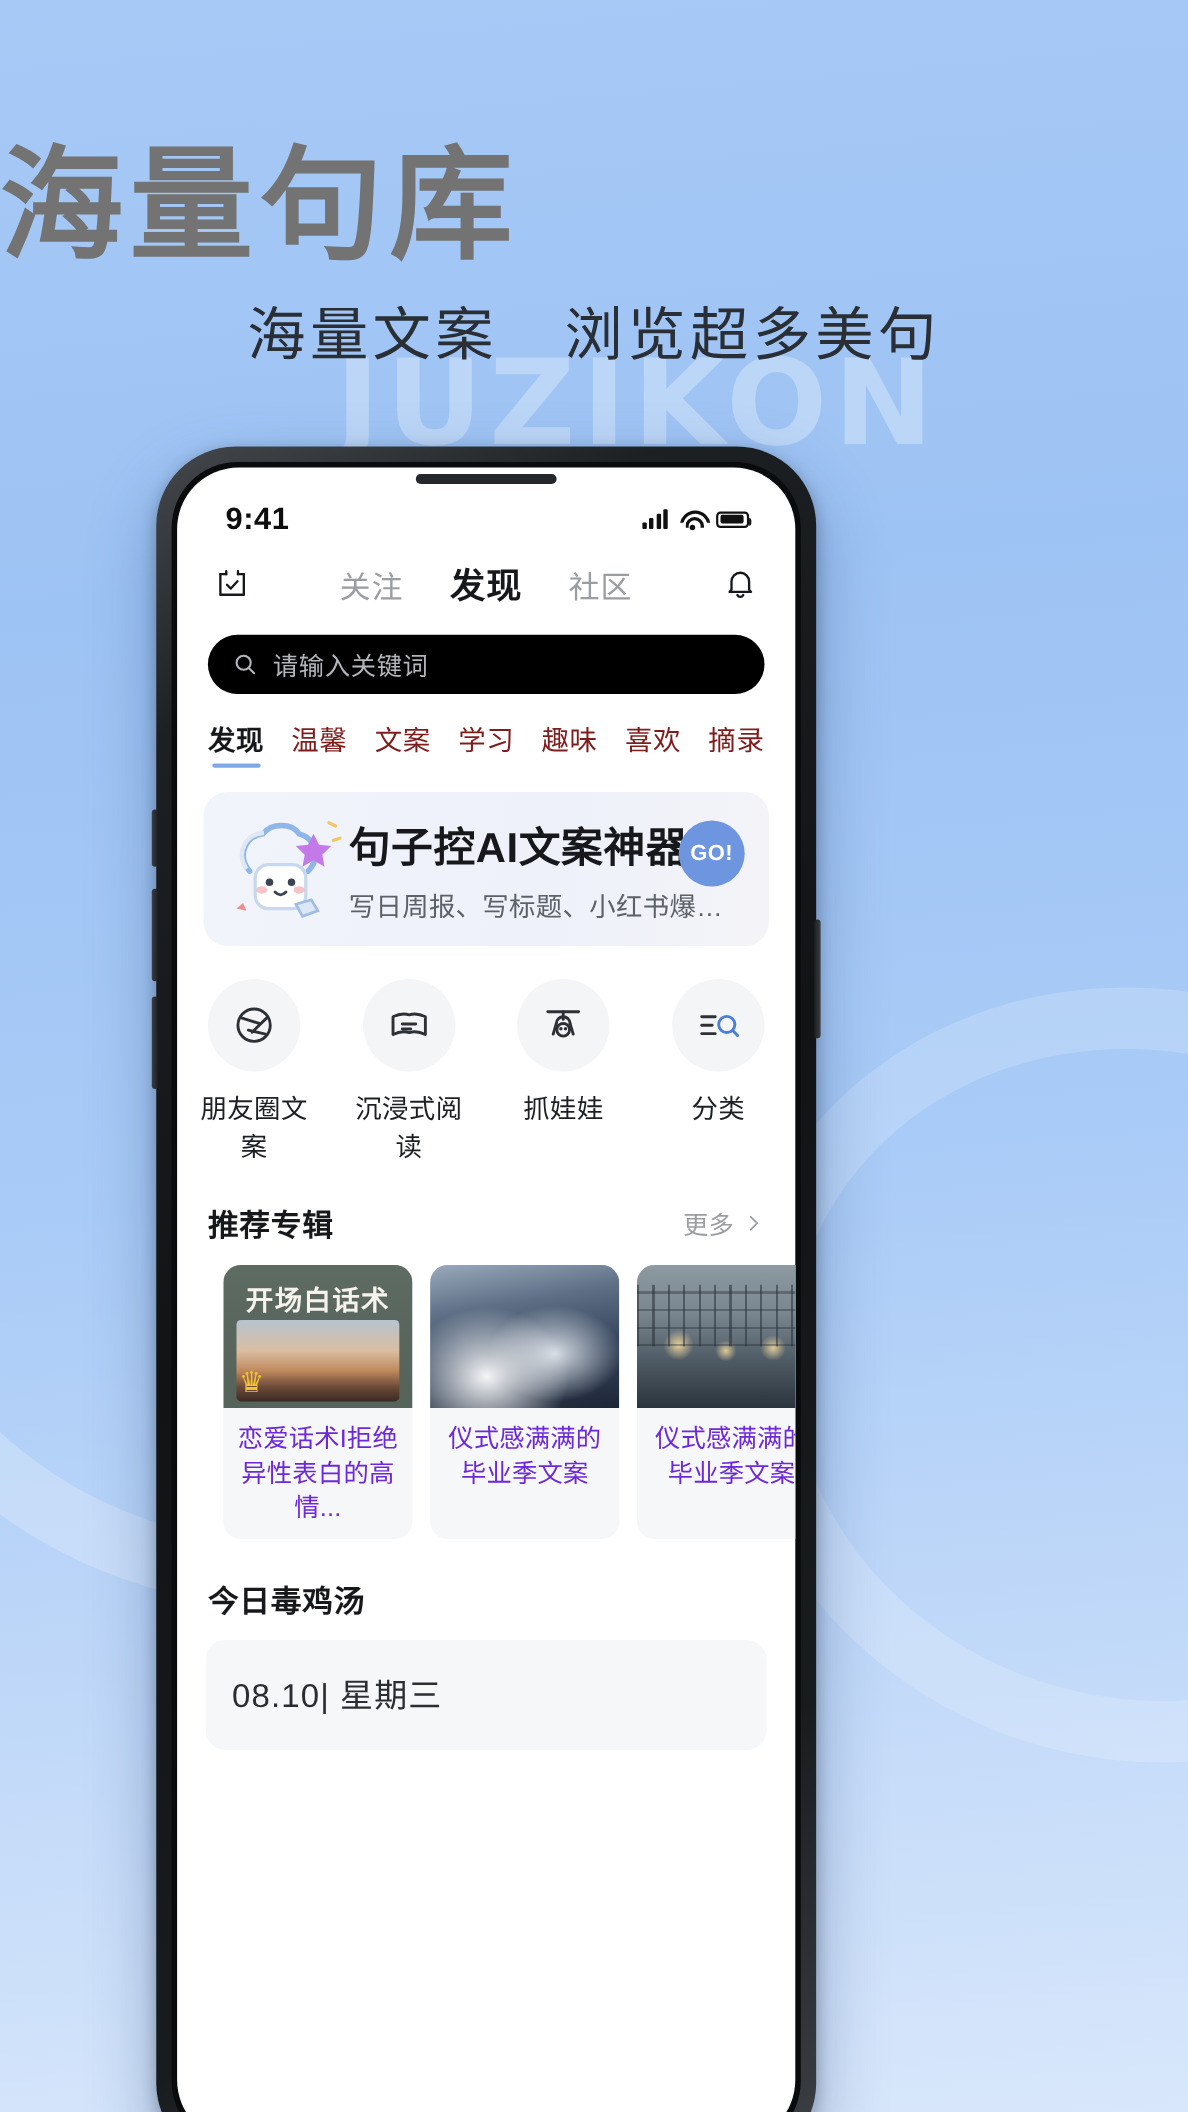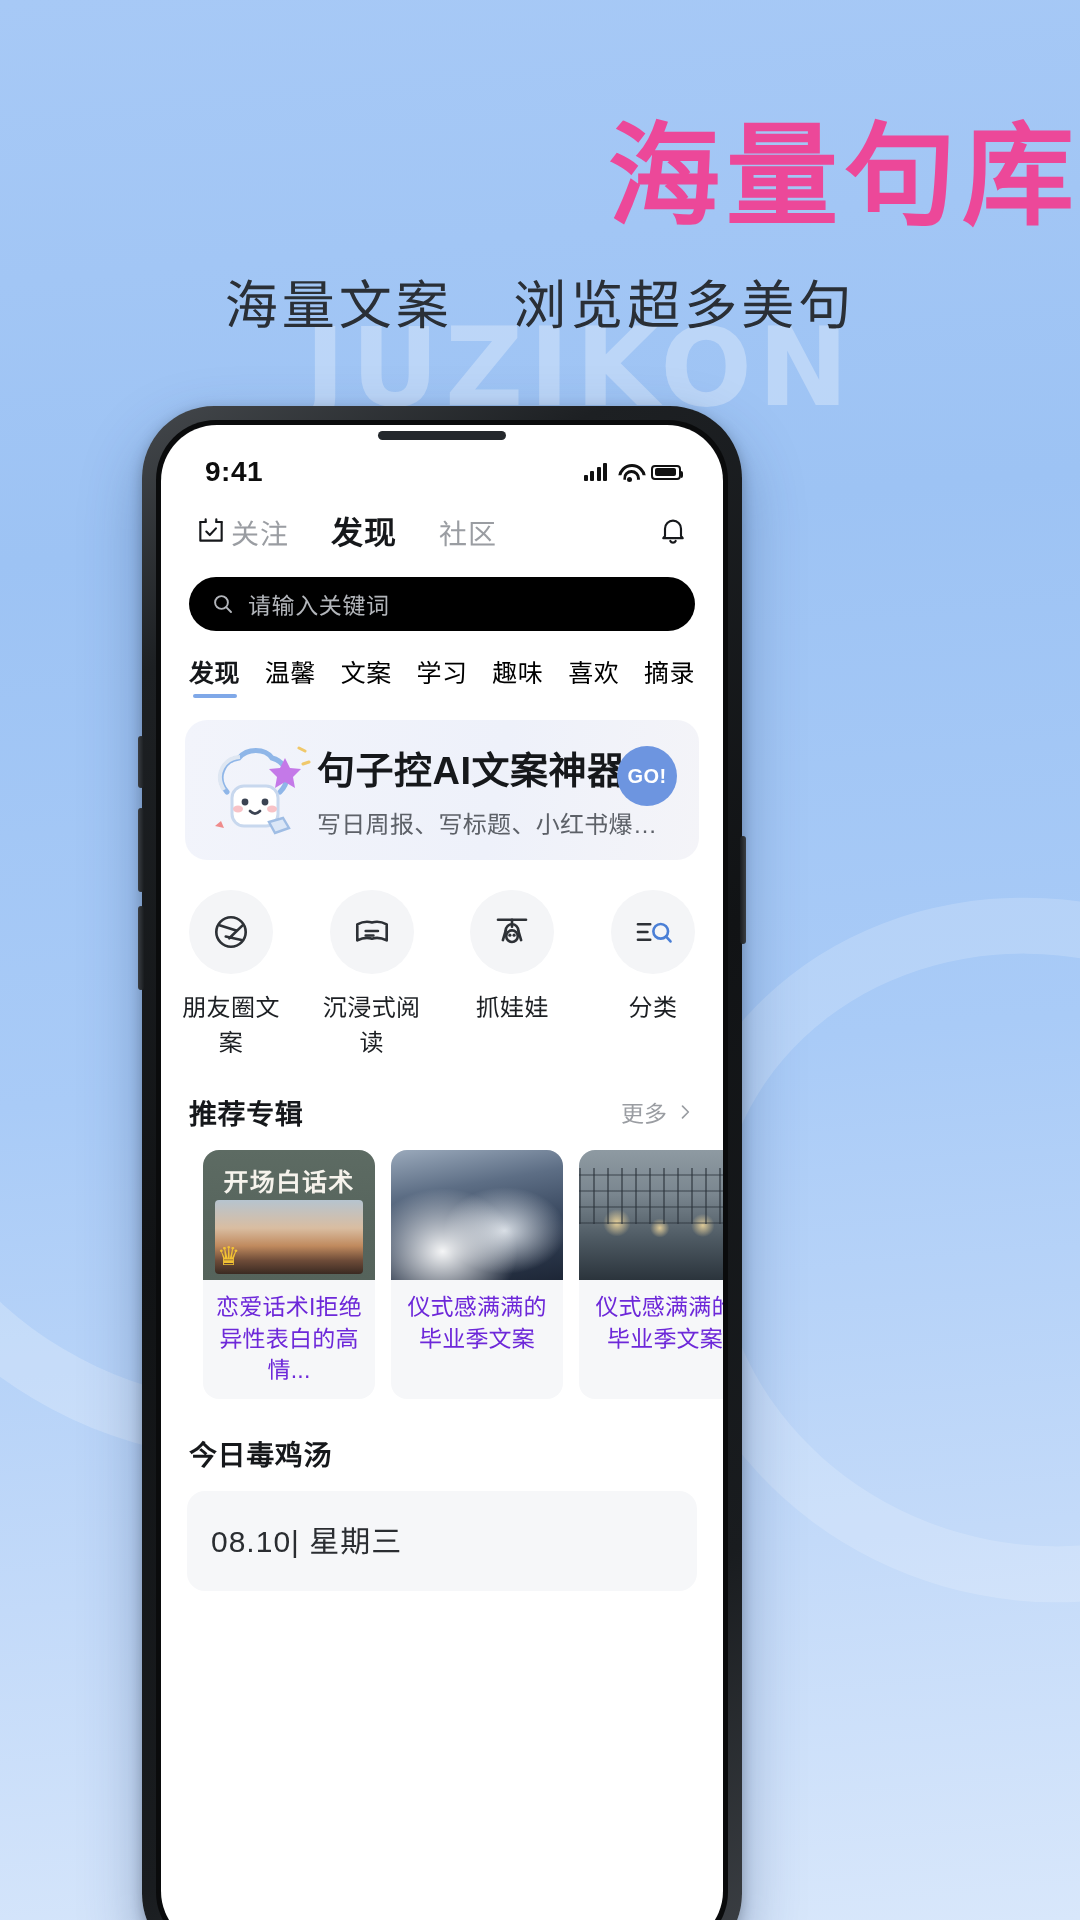--- a/index.html
+++ b/index.html
@@ -30,24 +30,24 @@
   .wm-swoosh2{
     position:absolute;right:-340px;top:900px;
     width:760px;height:700px;
     border:56px solid rgba(255,255,255,.18);
     border-radius:50%;
     transform:rotate(16deg);
   }
 
   
   .headline{
-    position:absolute;top:115px;left:0;right:0;text-align:right;
+    position:absolute;top:126px;left:0;right:0;text-align:left;
     font-family:"Liberation Serif","DejaVu Serif",serif;
     font-weight:700;font-size:112px;line-height:1.12;
-    color:#ec4899;letter-spacing:6px;
+    color:#737373;letter-spacing:6px;
     z-index:3;
   }
   .subhead{
     position:absolute;top:272px;left:0;right:0;text-align:center;
     font-family:"Liberation Serif","DejaVu Serif",serif;
     font-weight:400;font-size:53px;line-height:1.3;
     color:#2a2f36;letter-spacing:4px;
     z-index:3;
   }
   .subhead .gap{display:inline-block;width:26px;}
@@ -115,37 +115,37 @@
   .batt::after{content:"";position:absolute;right:-4.4px;top:4px;width:2.6px;height:7px;
     background:#111;border-radius:0 2px 2px 0;}
   .batt span{display:block;height:100%;width:94%;background:#111;border-radius:2px;}
 
   
   .topnav{
     height:62px;display:flex;align-items:center;
     padding:0 30px;position:relative;
   }
   .nav-icon{width:40px;height:40px;display:flex;align-items:center;justify-content:center;flex:0 0 auto;}
-  .nav-tabs{flex:1;display:flex;align-items:baseline;justify-content:flex-start;gap:42px;}
+  .nav-tabs{flex:1;display:flex;align-items:baseline;justify-content:center;gap:42px;}
   .nav-tab{font-size:28px;color:#9a9da2;letter-spacing:1px;}
   .nav-tab.active{font-size:32px;font-weight:700;color:#16181b;}
 
   
   .search{
     margin:16px 28px 0;height:54px;border-radius:27px;background:#000000;
     display:flex;align-items:center;gap:13px;padding:0 22px;
   }
   .search-ph{font-size:23px;color:#b3b6bb;letter-spacing:.6px;}
 
   
   .chips{
     display:flex;align-items:center;gap:0;padding:22px 28px 0;
     justify-content:space-between;
   }
-  .chip{font-size:25px;color:#000000;position:relative;padding-bottom:9px;letter-spacing:.5px;white-space:nowrap;}
+  .chip{font-size:25px;color:#7f1d1d;position:relative;padding-bottom:9px;letter-spacing:.5px;white-space:nowrap;}
   .chip.active{color:#16181b;font-weight:700;}
   .chip.active::after{
     content:"";position:absolute;left:50%;transform:translateX(-50%);
     bottom:0;width:44px;height:4px;border-radius:2px;background:#7fa8e8;
   }
 
   
   .ai-banner{
     margin:22px 24px 0;height:140px;border-radius:22px;
     background:linear-gradient(100deg,#f2f4fb 0%,#eef1fa 60%,#f4f4f8 100%);

